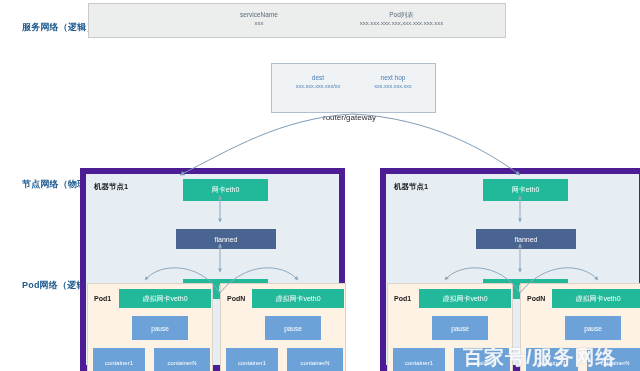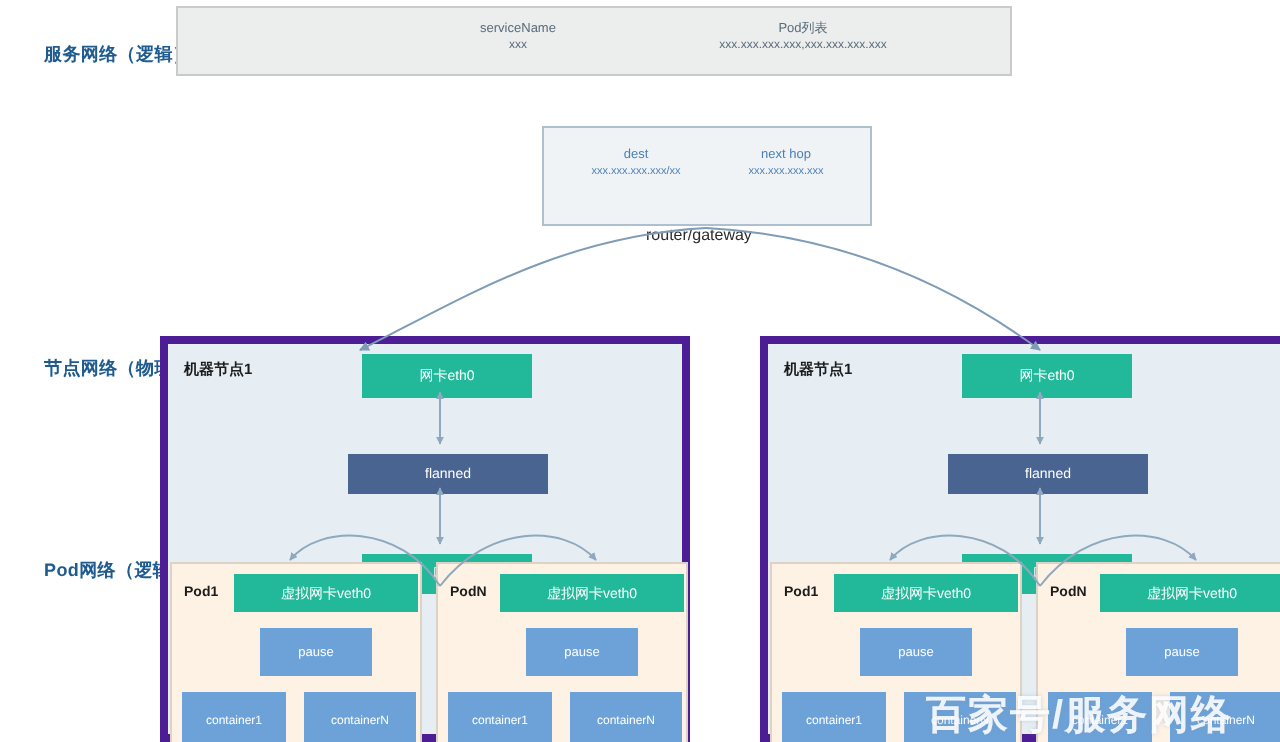--- a/index.html
+++ b/index.html
@@ -50,21 +50,21 @@
     left:323px;top:113px;
     font-size:8px;color:#2b2b2b;
     white-space:nowrap;
   }
 
   
   .node{
     position:absolute;
     top:168px;width:265px;height:203px;
     background:#e6eef4;
-    border:4px solid #4c1d95;
+    border:6px solid #4c1d95;
     box-sizing:border-box;
   }
   .node-left{left:80px;}
   .node-right{left:380px;}
   .node-title{
     position:absolute;left:8px;top:8px;
     font-size:7.5px;font-weight:bold;color:#1c1c1c;
     white-space:nowrap;
   }
 

